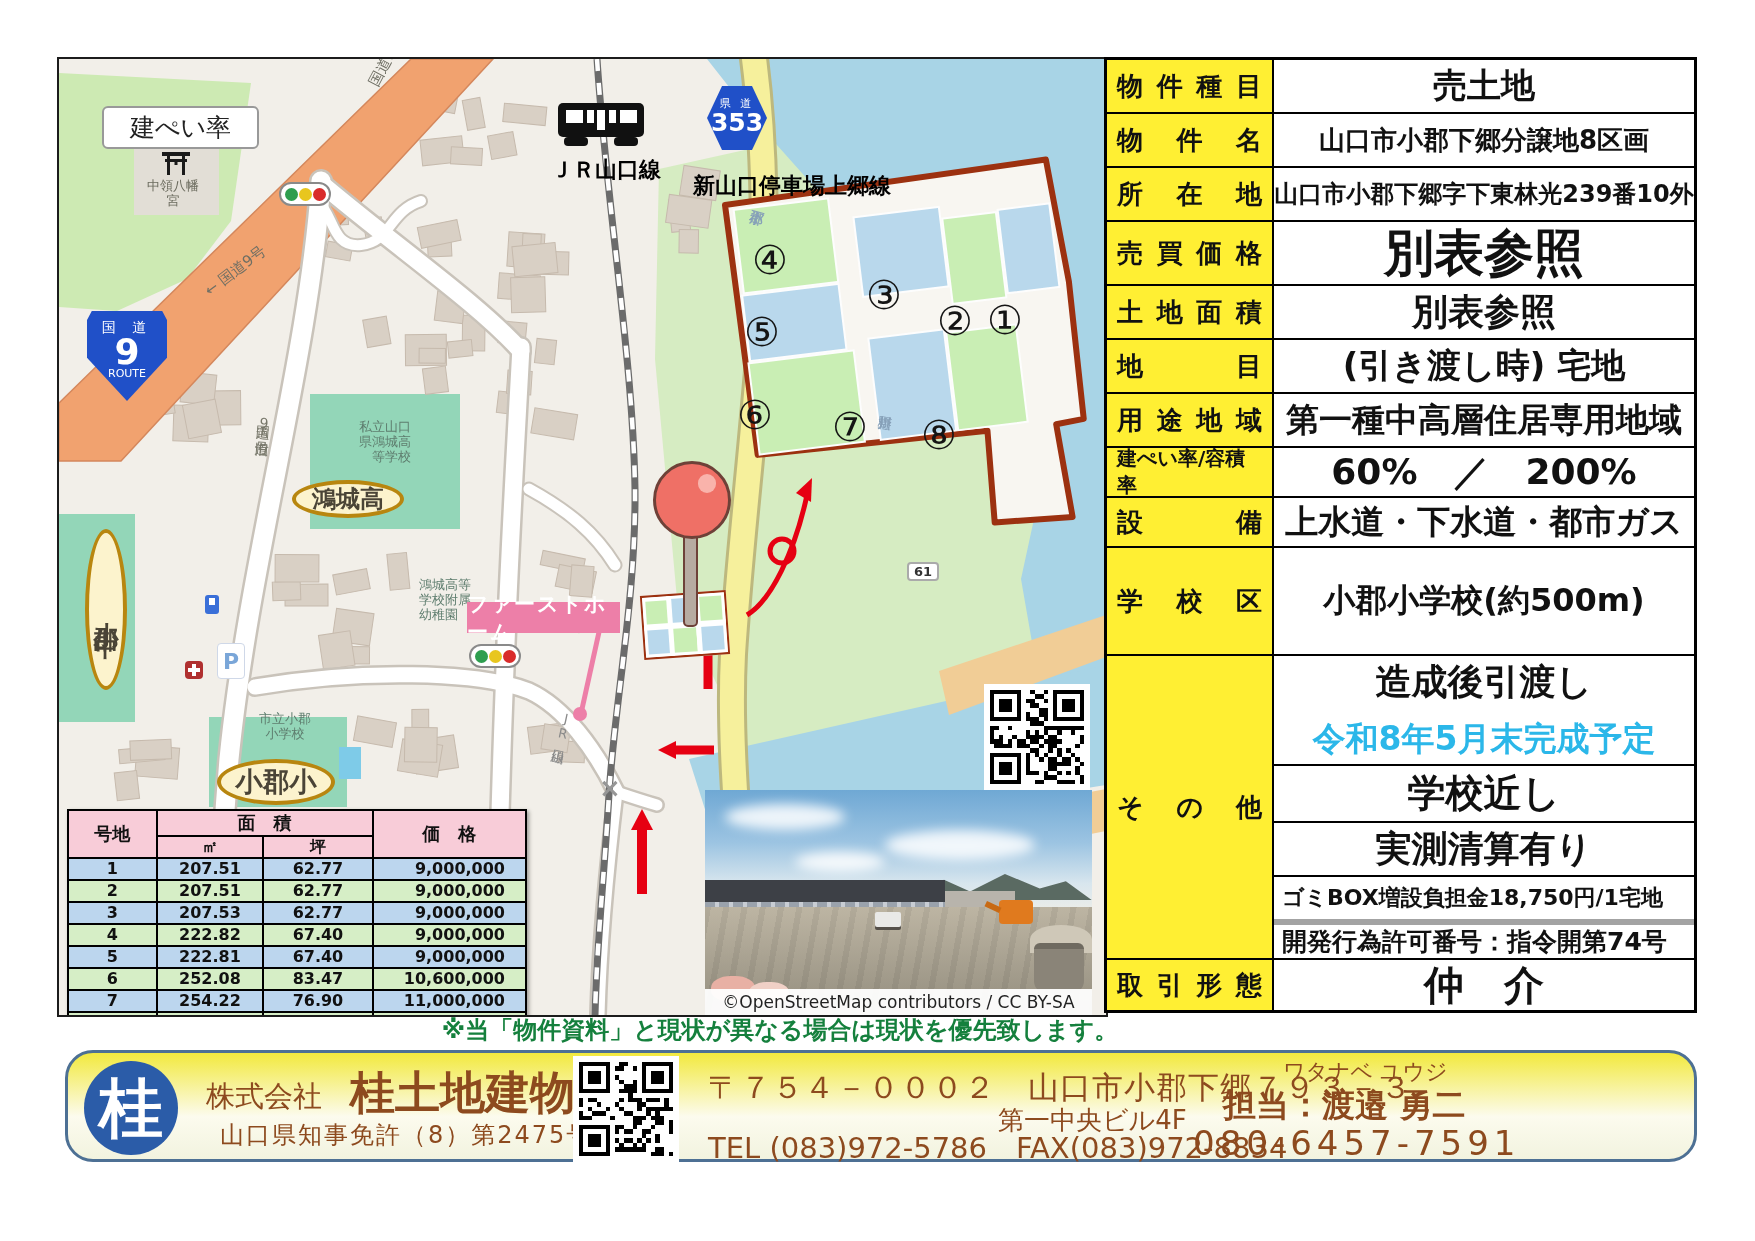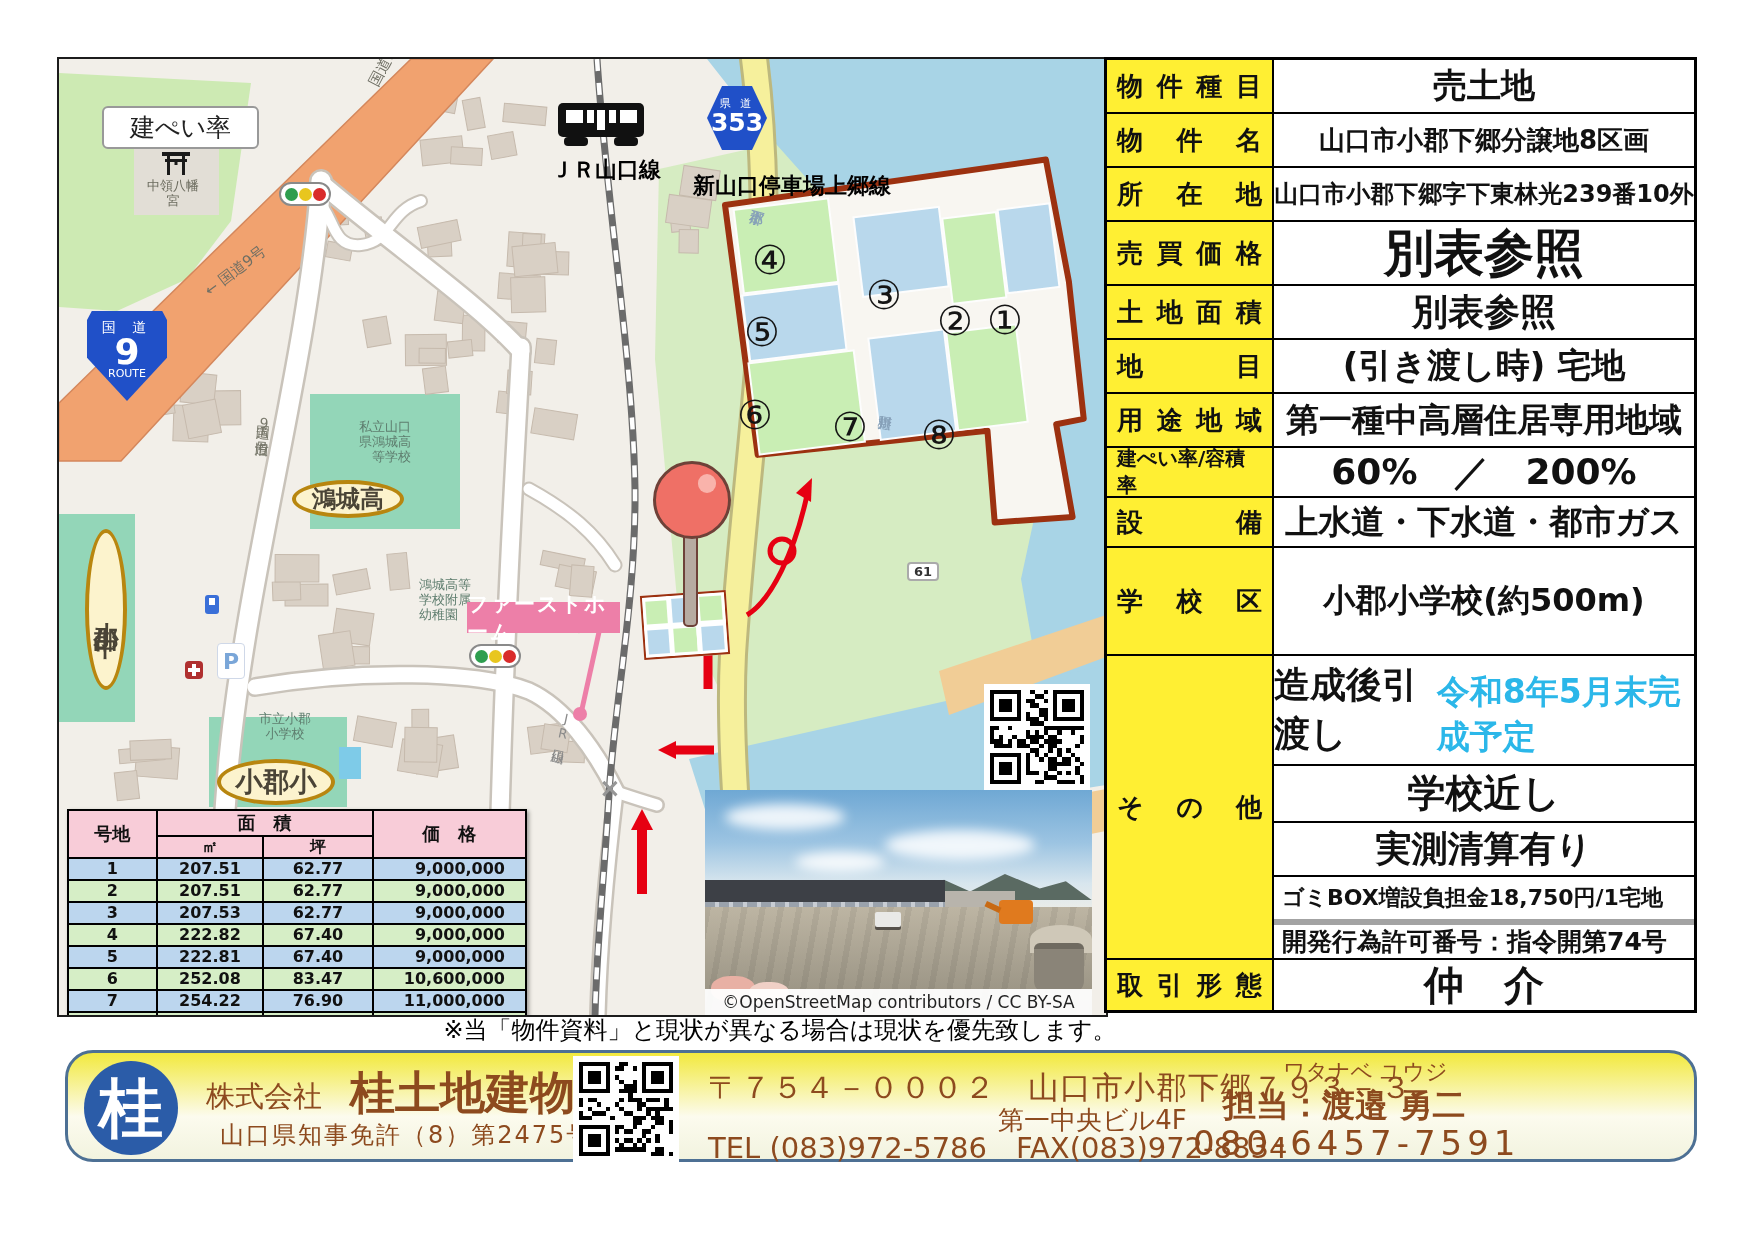--- a/index.html
+++ b/index.html
@@ -73,21 +73,21 @@
   .irow:last-child{border-bottom:none;}
   .ilabel{width:167px;flex:0 0 167px;background:#ffef33;border-right:2px solid #000;box-sizing:border-box;
         display:flex;align-items:center;padding:0 10px;font-weight:700;font-size:26px;}
   .ilabel .spread{width:100%;}
   .spread{display:flex;justify-content:space-between;}
   .ival{flex:1;display:flex;align-items:center;justify-content:center;text-align:center;font-weight:600;}
   .subcol{flex:1;display:flex;flex-direction:column;}
   .subcell{display:flex;align-items:center;justify-content:center;font-weight:600;}
   
   .disclaimer{position:absolute;left:300px;top:1014px;width:960px;text-align:center;
-        font-size:24px;font-weight:400;color:#000000;}
+        font-size:24px;font-weight:700;color:#15803d;}
   .footer{position:absolute;left:65px;top:1050px;width:1632px;height:112px;border:3px solid #4d7094;
         border-radius:28px;background:linear-gradient(#f2e93e,#fcfbee 60%,#f2f3df);box-sizing:border-box;color:#8d4a1e;}
   .logo{position:absolute;left:16px;top:8px;width:94px;height:94px;border-radius:50%;background:#2b5ca8;
         color:#fff;display:flex;align-items:center;justify-content:center;font-size:64px;font-weight:700;}
   .f-prefix{position:absolute;left:138px;top:24px;font-size:29px;}
   .f-company{position:absolute;left:282px;top:10px;font-size:45px;font-weight:700;}
   .f-license{position:absolute;left:152px;top:66px;font-size:24px;letter-spacing:2px;}
   .f-postal{position:absolute;left:640px;top:14px;font-size:31px;letter-spacing:1px;}
   .f-bldg{position:absolute;left:930px;top:50px;font-size:26px;}
   .f-tel{position:absolute;left:640px;top:76px;font-size:29px;}
@@ -699,21 +699,21 @@
     </div>
     <div class="irow" style="height:304px;">
       <div class="ilabel">
           <span class="spread">
             <span>そ</span>
             <span>の</span>
             <span>他</span>
           </span>
         </div>
       <div class="subcol">
-        <div class="subcell" style="height:108px;flex-direction:row;justify-content:center;">
+        <div class="subcell" style="height:108px;flex-direction:column;justify-content:center;">
           <div style="font-size:36px;">造成後引渡し</div>
           <div style="font-size:33px;color:#2BB7E9;margin-top:10px;">令和8年5月末完成予定</div>
         </div>
         <div class="subcell" style="height:56px;border-top:2px solid #000;font-size:38px;">学校近し</div>
         <div class="subcell" style="height:52px;border-top:2px solid #000;font-size:36px;">実測清算有り</div>
         <div class="subcell" style="height:42px;border-top:2px solid #000;font-size:22px;justify-content:flex-start;padding-left:8px;">ゴミBOX増設負担金18,750円/1宅地</div>
         <div class="subcell" style="flex:1;border-top:6px solid #a3a3a3;font-size:25px;justify-content:flex-start;padding-left:8px;">開発行為許可番号：指令開第74号</div>
       </div>
     </div>
     <div class="irow" style="height:50px;flex:1;">

